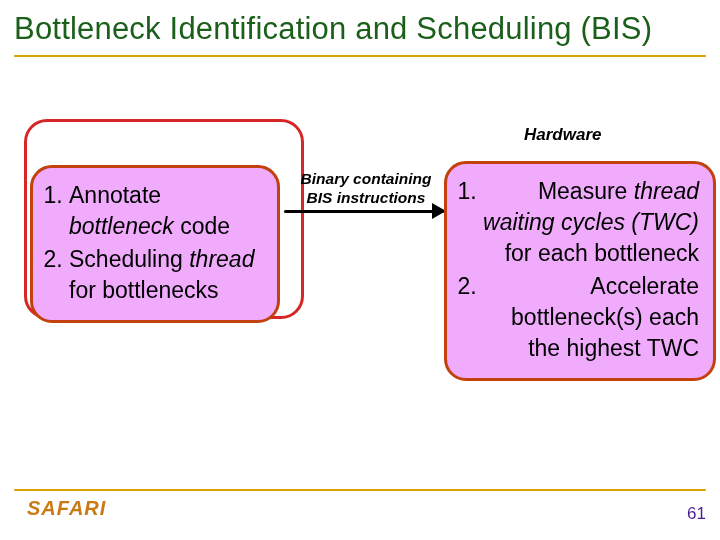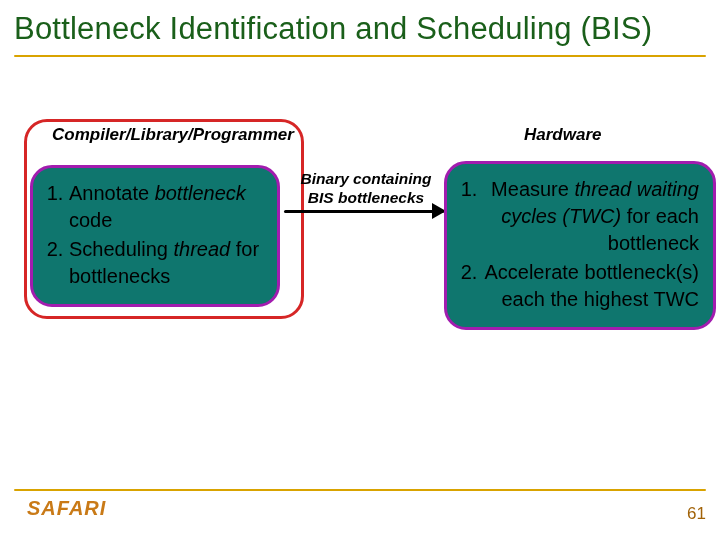--- a/index.html
+++ b/index.html
@@ -9,68 +9,67 @@
   .title-rule { margin-top: 6px; height: 0; border-top: 2px solid #d9a300; width: 100%; }
 
   .diagram { position: relative; margin-top: 68px; height: 210px; }
 
   .col-label { position: absolute; font-size: 17px; font-style: italic; font-weight: 700; color: #000; }
   .lbl-left  { left: 38px;  top: 0; }
   .lbl-right { left: 510px; top: 0; }
 
   .red-box { position: absolute; left: 10px; top: -6px; width: 280px; height: 200px; border: 3px solid #d62626; }
 
-  .pill { position: absolute; border: 3px solid #a21caf; border-radius: 22px; background: #0f766e; padding: 12px 14px; font-size: 20px; line-height: 1.35; }
+  .pill { position: absolute; border: 3px solid #c2410c; border-radius: 22px; background: #f0abfc; padding: 12px 14px; font-size: 23px; line-height: 1.35; }
   .pill-left  { left: 16px;  top: 40px; width: 250px; }
   .pill-right { left: 430px; top: 36px; width: 272px; text-align: right; }
 
   .list { list-style: decimal; padding-left: 22px; }
   .list li { margin: 0 0 2px 0; }
   .em { font-style: italic; }
 
   .arrow-wrap { position: absolute; left: 270px; top: 44px; width: 164px; font-style: italic; }
   .arrow-label { font-size: 15.5px; font-weight: 700; text-align: center; line-height: 1.25; margin-bottom: 2px; }
   .arrow { position: relative; height: 3px; background: #000; width: 160px; }
   .arrow::after { content: ""; position: absolute; right: -2px; top: -7px; border-left: 14px solid #000; border-top: 8px solid transparent; border-bottom: 8px solid transparent; }
 
   .footer { position: absolute; left: 14px; right: 14px; bottom: 20px; }
   .footer-rule { height: 0; border-top: 2px solid #d9a300; width: 100%; }
   .brand { margin-top: 6px; font-weight: 800; font-style: italic; color: #c97a17; letter-spacing: 1px; font-size: 20px; margin-left: 13px; }
-  .pagenum { position: absolute; right: 0; bottom: -4px; font-size: 17px; color: #a16207; }
+  .pagenum { position: absolute; right: 0; bottom: -4px; font-size: 17px; color: #4c1d95; }
 </style>
 </head>
 <body>
 
 <div class="slide">
 
   <div class="title">Bottleneck Identification and Scheduling (BIS)</div>
   <div class="title-rule"></div>
 
   <div class="diagram">
 
-    <div class="col-label lbl-left">Compiler/Library/Programmer</div>
     <div class="col-label lbl-right">Hardware</div>
 
     <div class="red-box"></div>
 
     <div class="pill pill-left">
       <ol class="list">
         <li>
           <span>Annotate </span><span class="em">bottleneck</span><span> code</span>
         </li>
         <li>
           <span>Scheduling </span><span class="em">thread</span><span> for bottlenecks</span>
         </li>
       </ol>
     </div>
 
     <div class="arrow-wrap">
       <div class="arrow-label">
         <span>Binary containing</span><br>
-        <span>BIS bottlenecks</span>
+        <span>BIS instructions</span>
       </div>
       <div class="arrow"></div>
     </div>
 
     <div class="pill pill-right">
       <ol class="list">
         <li>
           <span>Measure </span><span class="em">thread waiting cycles (TWC)</span><span> for each bottleneck</span>
         </li>
         <li>Accelerate bottleneck(s) each the highest TWC</li>

